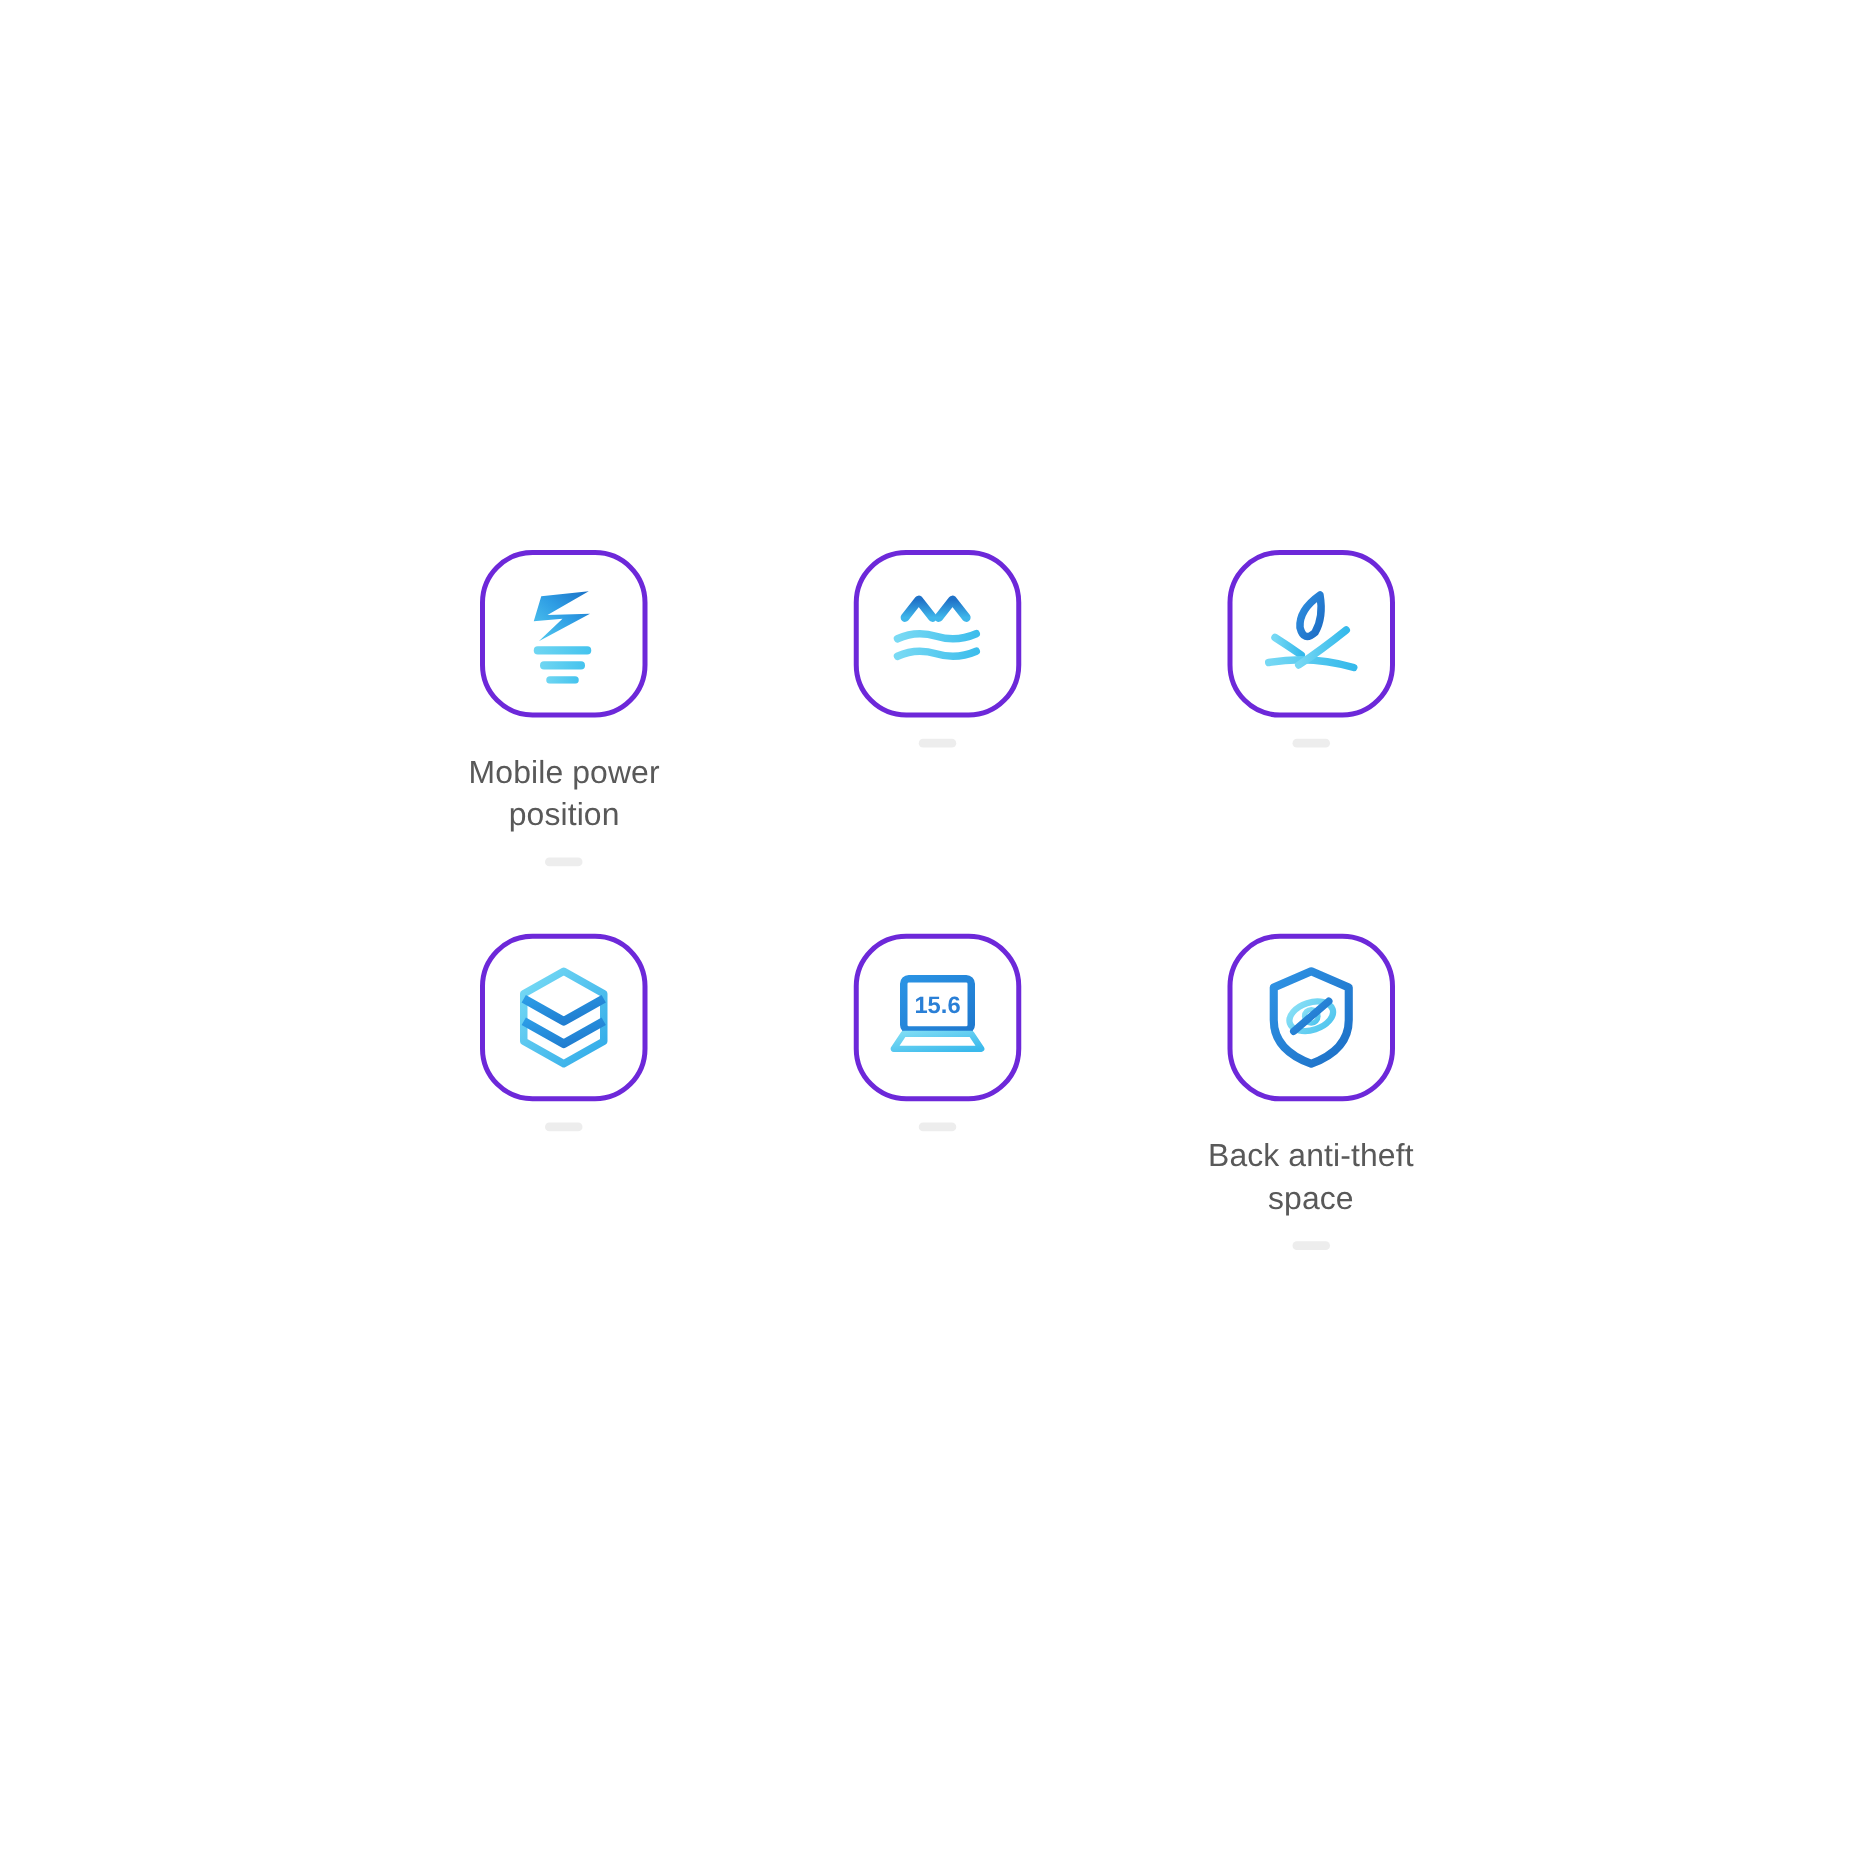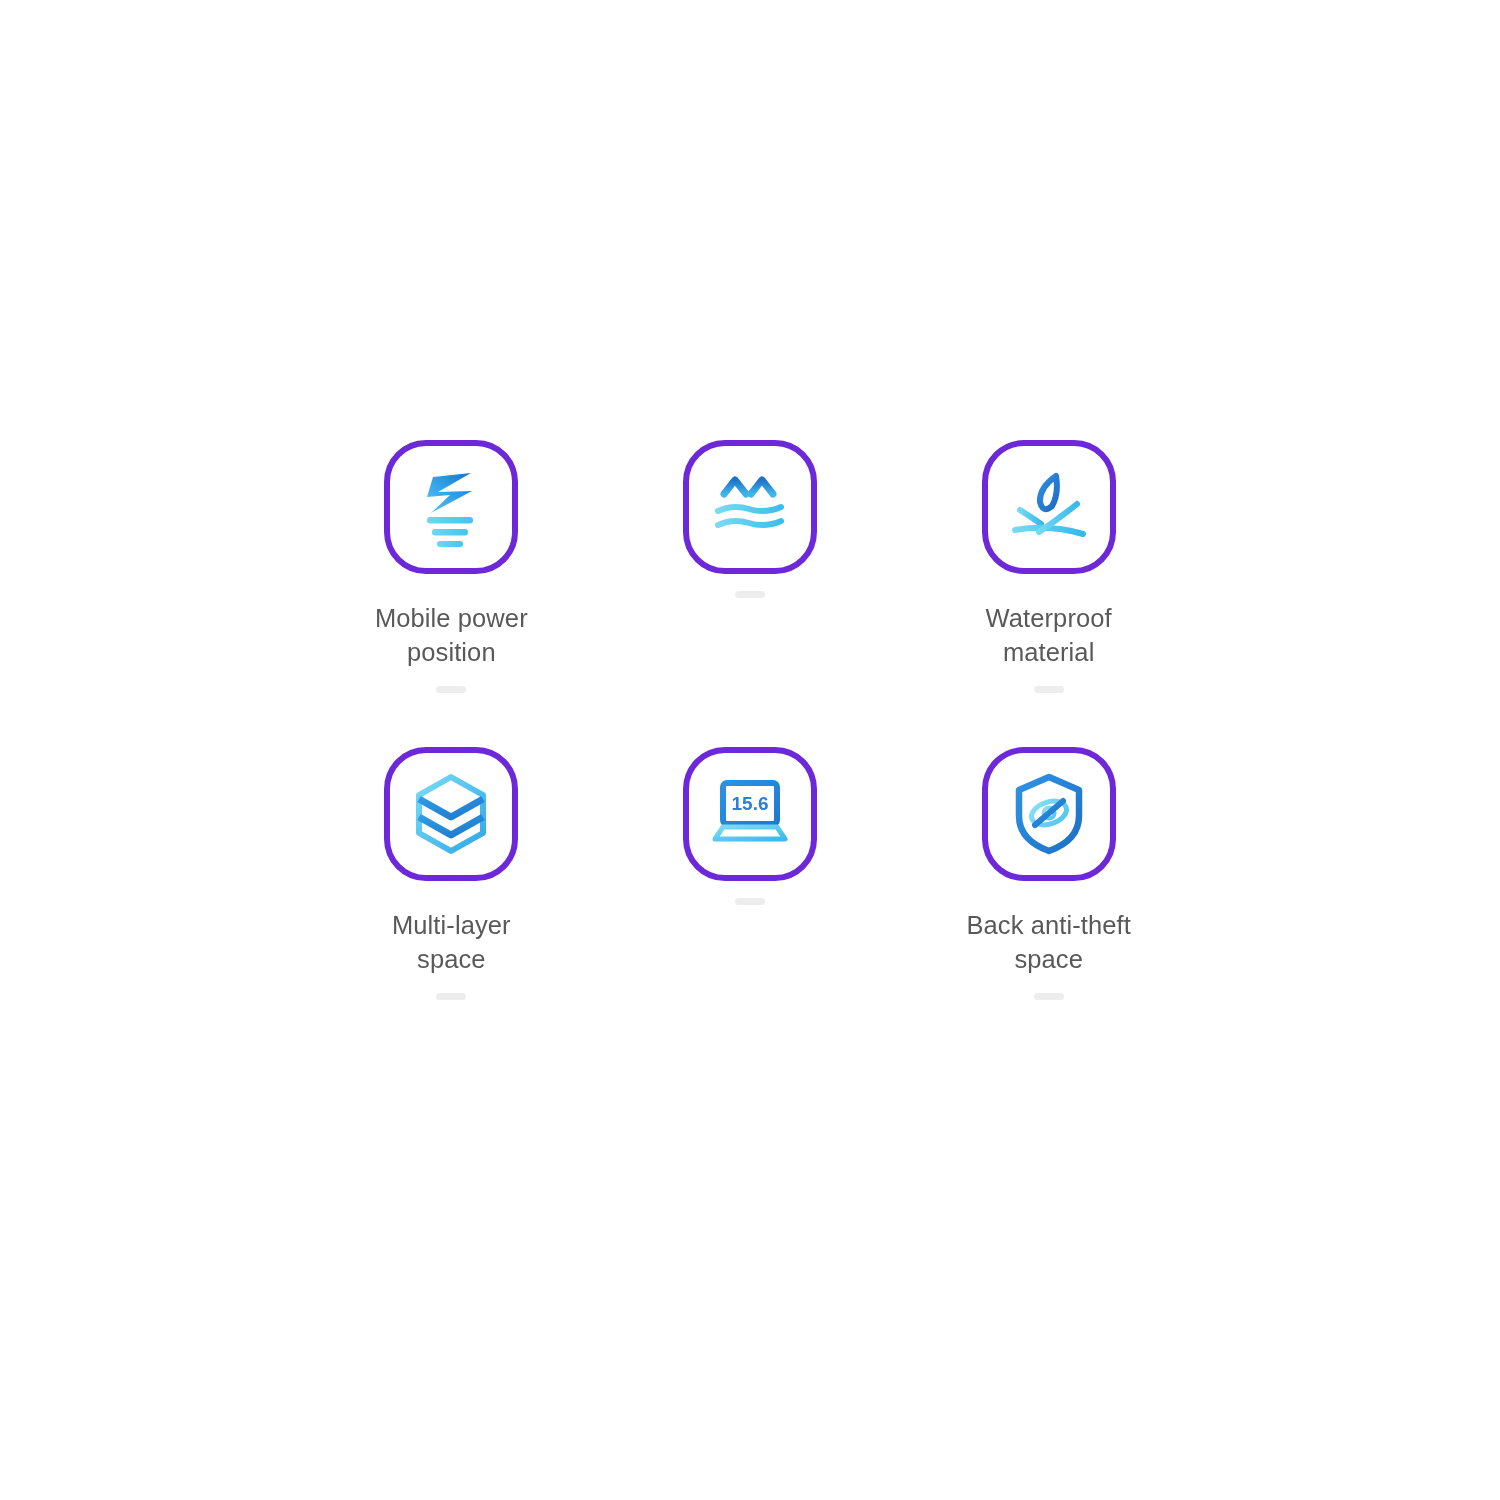--- a/index.html
+++ b/index.html
@@ -36,21 +36,21 @@
 
   .feature-cell {
     display: flex;
     flex-direction: column;
     align-items: center;
   }
 
   .icon-tile {
     width: 134px;
     height: 134px;
-    border: 6px solid #6d28d9;
+    border: 4px solid #6d28d9;
     border-radius: 42px;
     background: #ffffff;
     display: flex;
     align-items: center;
     justify-content: center;
     box-sizing: border-box;
   }
 
   .icon-tile svg {
     display: block;
@@ -158,24 +158,20 @@
                 <stop offset="100%" stop-color="#35b9eb"></stop>
               </linearGradient>
             </defs>
             <path d="M49 8 Q52 26 45 38 Q36 46 33 34 Q32 20 49 8 Z" fill="none" stroke="url(#gDrop)" stroke-width="6" stroke-linejoin="round"></path>
             <path d="M13 42 Q24 49 34 56" stroke="url(#gSplash)" stroke-width="6" stroke-linecap="round" fill="none"></path>
             <path d="M8 62 Q42 56 76 66" stroke="url(#gSplash)" stroke-width="6" stroke-linecap="round" fill="none"></path>
             <path d="M70 36 Q50 52 32 64" stroke="url(#gSplash)" stroke-width="6" stroke-linecap="round" fill="none"></path>
           </svg>
         </span>
       </div>
-      <div class="feature-label">
-        <div>Waterproof</div>
-        <div>material</div>
-      </div>
       <div class="feature-dash"></div>
     </div>
 
     <div class="feature-cell">
       <div class="icon-tile">
         <span>
           <svg width="80" height="84" viewBox="0 0 80 84">
             <defs>
               <linearGradient id="gCubeL" x1="0" y1="0" x2="1" y2="1">
                 <stop offset="0%" stop-color="#79dcf5"></stop>
@@ -193,24 +189,20 @@
 
             <path d="M40 5 L72 23 L72 61 L40 79 L8 61 L8 23 Z" fill="none" stroke="url(#gCubeL)" stroke-width="6" stroke-linejoin="round"></path>
 
             <path d="M8 27 L40 45 L72 27" fill="none" stroke="url(#gCubeMid)" stroke-width="7" stroke-linejoin="round"></path>
 
             <path d="M8 45 L40 63 L72 45" fill="none" stroke="url(#gCubeMid)" stroke-width="7" stroke-linejoin="round"></path>
 
             <path d="M40 45 L40 79" stroke="url(#gCubeMid)" stroke-width="7" stroke-linecap="round" fill="none"></path>
           </svg>
         </span>
-      </div>
-      <div class="feature-label">
-        <div>Multi-layer</div>
-        <div>space</div>
       </div>
       <div class="feature-dash"></div>
     </div>
 
     <div class="feature-cell">
       <div class="icon-tile">
         <span>
           <svg width="88" height="74" viewBox="0 0 88 74">
             <defs>
               <linearGradient id="gLapTop" x1="0" y1="0" x2="1" y2="1">

